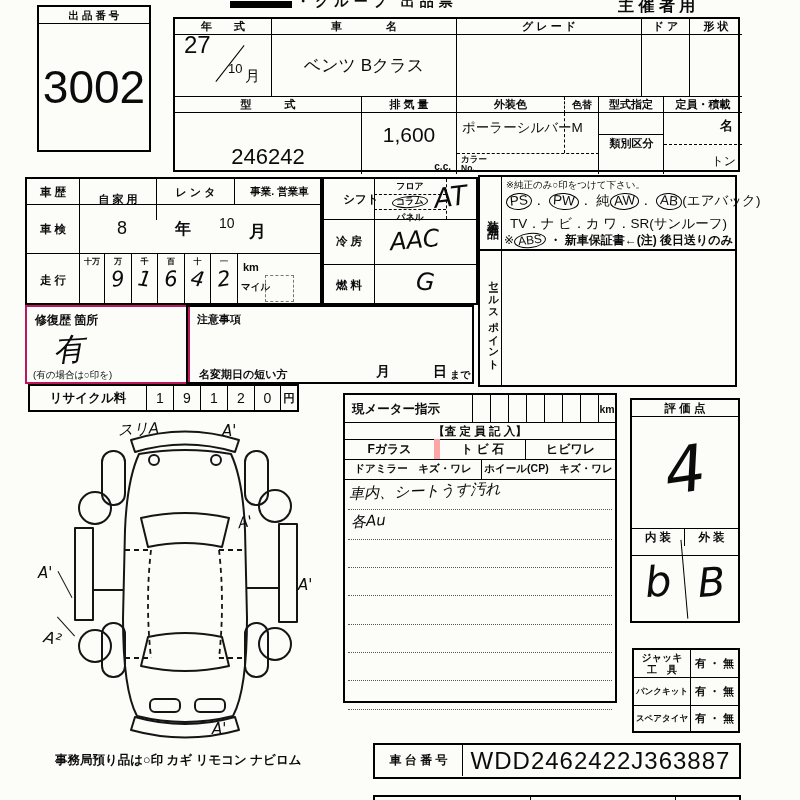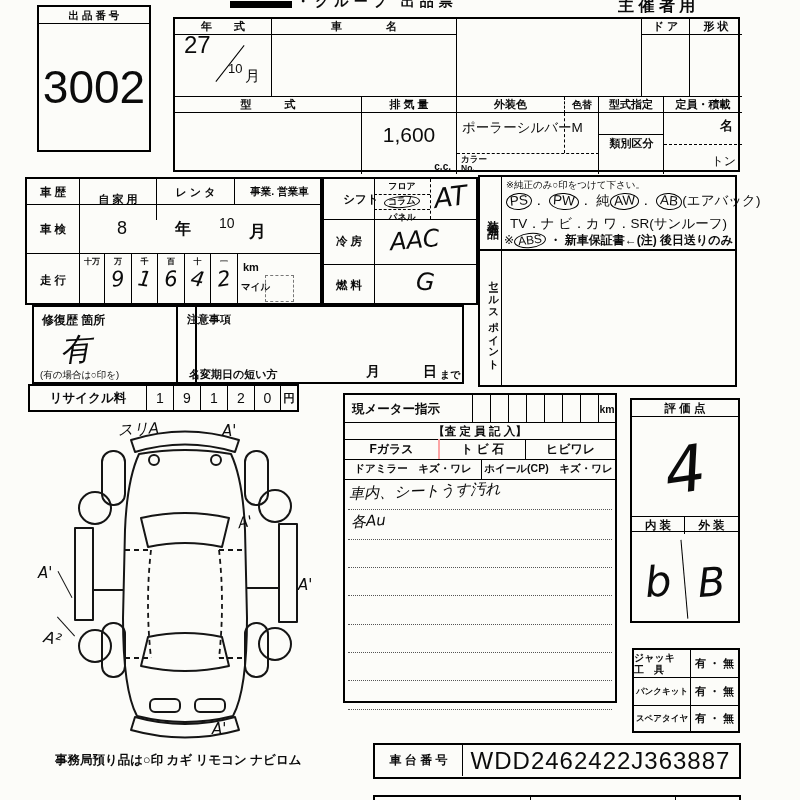--- a/index.html
+++ b/index.html
@@ -40,33 +40,36 @@
 
     <div class="cell" style="left:0;top:0;width:97px;height:78px;border-right:1.5px solid #000">
       <div class="hdr">年　　式</div>
       <span class="abs" style="left:9px;top:12px;font-size:24px">27</span>
       <div class="abs" style="left:32px;top:44px;width:46px;border-top:1.5px solid #000;transform:rotate(-52deg)"></div>
       <span class="abs" style="left:53px;top:42px;font-size:13px">10</span>
       <span class="abs" style="left:70px;top:48px;font-size:15px">月</span>
     </div>
     <div class="cell" style="left:97px;top:0;width:185px;height:78px;border-right:1.5px solid #000">
       <div class="hdr">車　　　　名</div>
+      <div class="flexc" style="height:60px;font-size:17px">ベンツ Bクラス</div>
     </div>
     <div class="cell" style="left:282px;top:0;width:185px;height:78px;border-right:1.5px solid #000">
+      <div class="hdr">グ レ ー ド</div>
     </div>
     <div class="cell" style="left:467px;top:0;width:48px;height:78px;border-right:1.5px solid #000">
       <div class="hdr">ド ア</div>
     </div>
     <div class="cell" style="left:515px;top:0;width:52px;height:78px">
       <div class="hdr">形 状</div>
     </div>
     <div class="cell" style="left:0;top:77px;width:567px;border-top:1.5px solid #000"></div>
 
     <div class="cell" style="left:0;top:78px;width:187px;height:77px;border-right:1.5px solid #000">
       <div class="hdr">型　　　式</div>
+      <div class="flexc" style="height:61px;align-items:flex-end;padding-bottom:4px;font-size:22px">246242</div>
     </div>
     <div class="cell" style="left:187px;top:78px;width:95px;height:77px;border-right:1.5px solid #000">
       <div class="hdr">排 気 量</div>
       <div class="flexc" style="height:44px;font-size:21px">1,600</div>
       <span class="abs" style="right:5px;bottom:2px;font-size:10px;font-weight:bold">c.c.</span>
     </div>
     <div class="cell" style="left:282px;top:78px;width:142px;height:77px;border-right:1.5px solid #000">
       <div class="abs" style="left:0;top:0;width:107px;height:16px;border-bottom:1.5px solid #000;text-align:center;font-size:11px;font-weight:bold;line-height:15px">外装色</div>
       <div class="abs" style="left:107px;top:0;width:35px;height:16px;border-bottom:1.5px solid #000;border-left:1.5px dashed #000;text-align:center;font-size:10px;font-weight:bold;line-height:15px">色替</div>
       <div class="abs" style="left:5px;top:22px;font-size:13.5px">ポーラーシルバーM</div>
@@ -136,39 +139,39 @@
       </div>
       <div class="cell" style="left:238px;top:21px;width:29px;height:27px;border:1.5px dashed #777"></div>
     </div>
   </div>
 
   <div class="abs" style="left:322px;top:177px;width:156px;height:128px;border:2px solid #000">
     <div class="cell" style="left:50px;top:0;height:128px;border-left:1.5px solid #000"></div>
     <div class="cell" style="left:0;top:40px;width:156px;border-top:1.5px solid #000"></div>
     <div class="cell" style="left:0;top:85px;width:156px;border-top:1.5px solid #000"></div>
     <div class="cell flexc lab" style="left:12px;top:0;width:50px;height:40px;font-size:11.5px">シフト</div>
-    <div class="cell" style="left:50px;top:0;width:57px;height:40px;border-right:1.5px dashed #000">
+    <div class="cell" style="left:50px;top:0;width:73px;height:40px;border-right:1.5px dashed #000">
       <div style="font-size:9px;text-align:center;border-bottom:1px dashed #000;padding:1px 0;font-weight:bold">フロア</div>
       <div style="font-size:9px;text-align:center;border-bottom:1px dashed #000;padding:1px 0"><span class="circ" style="font-weight:bold;transform:rotate(-4deg)">コラム</span></div>
       <div style="font-size:9px;text-align:center;padding:1px 0;font-weight:bold">パネル</div>
     </div>
     <div class="cell hand" style="left:110px;top:2px;font-size:27px;transform:rotate(-7deg)">AT</div>
     <div class="cell flexc lab" style="left:0;top:40px;width:50px;height:45px;font-size:11.5px">冷 房</div>
     <div class="cell hand" style="left:66px;top:47px;font-size:24px;transform:rotate(-5deg)">AAC</div>
     <div class="cell flexc lab" style="left:0;top:85px;width:50px;height:43px;font-size:11.5px">燃 料</div>
     <div class="cell hand" style="left:92px;top:89px;font-size:24px;transform:rotate(4deg)">G</div>
   </div>
 
-  <div class="abs" style="left:32px;top:305px;width:165px;height:79px;border:2px solid #000000">
+  <div class="abs" style="left:25px;top:305px;width:165px;height:79px;border:2px solid #be185d">
     <div class="abs lab" style="left:8px;top:5px;font-size:12px">修復歴 箇所</div>
     <div class="abs hand" style="left:26px;top:22px;font-size:31px;transform:rotate(-4deg)">有</div>
     <div class="abs" style="left:6px;top:62px;font-size:9.5px">(有の場合は○印を)</div>
   </div>
 
-  <div class="abs" style="left:176px;top:305px;width:288px;height:79px;border:2px solid #000">
+  <div class="abs" style="left:186px;top:305px;width:288px;height:79px;border:2px solid #000">
     <div class="abs lab" style="left:9px;top:5px;font-size:11px">注意事項</div>
     <div class="abs lab" style="left:11px;top:60px;font-size:11px">名変期日の短い方</div>
     <span class="abs lab" style="left:188px;top:56px;font-size:14px">月</span>
     <span class="abs lab" style="left:245px;top:56px;font-size:14px">日</span>
     <span class="abs lab" style="left:262px;top:61px;font-size:10px">まで</span>
   </div>
 
   <div class="abs" style="left:28px;top:384px;width:271px;height:28px;border:2px solid #000">
     <div class="cell flexc lab" style="left:0;top:0;width:117px;height:24px;border-right:1.5px solid #000;font-size:12.5px">リサイクル料</div>
     <div class="cell flexc" style="left:117px;top:0;width:27px;height:24px;border-right:1px solid #000;font-size:14px">1</div>
@@ -205,21 +208,21 @@
       <div style="flex:1;border-left:1px solid #000"></div>
       <div style="flex:1;border-left:1px solid #000"></div>
       <div style="flex:1;border-left:1px solid #000"></div>
       <div style="flex:1;border-left:1px solid #000"></div>
       <div style="flex:1;border-left:1px solid #000"></div>
     </div>
     <div class="cell flexc lab" style="left:253px;top:0;width:17px;height:27px;border-left:1px solid #000;font-size:10.5px">km</div>
     <div class="cell" style="left:0;top:27px;width:270px;border-top:1.5px solid #000"></div>
     <div class="cell lab" style="left:0;top:29px;width:270px;text-align:center;font-size:11.5px">【査 定 員 記 入】</div>
     <div class="cell" style="left:0;top:44px;width:270px;border-top:1.5px solid #000"></div>
-    <div class="cell flexc lab" style="left:0;top:44px;width:95px;height:20px;border-right:2px solid #fca5a5;font-size:12px">Fガラス</div>
+    <div class="cell flexc lab" style="left:0;top:44px;width:95px;height:20px;border-right:6px solid #fca5a5;font-size:12px">Fガラス</div>
     <div class="cell flexc lab" style="left:95px;top:44px;width:86px;height:20px;border-right:1px solid #000;font-size:12px">ト ビ 石</div>
     <div class="cell flexc lab" style="left:181px;top:44px;width:89px;height:20px;font-size:12px">ヒビワレ</div>
     <div class="cell" style="left:0;top:64px;width:270px;border-top:1.5px solid #000"></div>
     <div class="cell flexc lab" style="left:0;top:64px;width:137px;height:20px;border-right:1px solid #000;font-size:10.5px">ドアミラー　キズ・ワレ</div>
     <div class="cell flexc lab" style="left:137px;top:64px;width:133px;height:20px;font-size:10.5px">ホイール(CP)　キズ・ワレ</div>
     <div class="cell" style="left:0;top:84px;width:270px;border-top:1.5px solid #000"></div>
     <div class="dot" style="top:114px"></div>
     <div class="dot" style="top:144px"></div>
     <div class="dot" style="top:172px"></div>
     <div class="dot" style="top:200px"></div>
@@ -227,31 +230,31 @@
     <div class="dot" style="top:257px"></div>
     <div class="dot" style="top:285px"></div>
     <div class="dot" style="top:314px"></div>
     <div class="cell hand" style="left:4px;top:87px;font-size:15px;transform:rotate(-2deg);white-space:nowrap">車内、シートうす汚れ</div>
     <div class="cell hand" style="left:6px;top:117px;font-size:15px;transform:rotate(-3deg)">各Au</div>
   </div>
 
   <div class="abs" style="left:630px;top:398px;width:110px;height:225px;border:2px solid #000">
     <div style="height:17px;border-bottom:1.5px solid #000;text-align:center;font-size:11.5px;font-weight:bold;line-height:16px">評  価  点</div>
     <div class="cell flexc hand" style="left:0;top:17px;width:106px;height:105px;font-size:64px;transform:rotate(-8deg)">4</div>
-    <div class="cell" style="left:0;top:116px;width:106px;height:16px;border-top:1.5px solid #000;border-bottom:1.5px solid #000">
+    <div class="cell" style="left:0;top:128px;width:106px;height:28px;border-top:1.5px solid #000;border-bottom:1.5px solid #000">
       <div class="cell flexc lab" style="left:0;top:0;width:53px;height:17px;border-right:1.5px solid #000;font-size:11.5px">内 装</div>
       <div class="cell flexc lab" style="left:53px;top:0;width:53px;height:17px;font-size:11.5px">外 装</div>
     </div>
     <div class="cell flexc hand" style="left:0;top:142px;width:53px;height:79px;border-right:1.5px solid #000;font-size:42px;transform:rotate(-5deg)">b</div>
     <div class="cell flexc hand" style="left:53px;top:142px;width:53px;height:79px;font-size:40px;transform:rotate(-4deg)">B</div>
   </div>
 
   <div class="abs" style="left:632px;top:648px;width:108px;height:85px;border:2px solid #000">
     <div class="cell" style="left:0;top:0;width:104px;height:28px;border-bottom:1px solid #000">
-      <div class="cell" style="left:0;top:0;width:57px;height:27px;border-right:1.5px solid #000;font-size:10px;font-weight:bold;line-height:1.2;padding-top:2px">
+      <div class="cell" style="left:0;top:0;width:57px;height:27px;border-right:1.5px solid #000;font-size:10px;font-weight:bold;text-align:center;line-height:1.2;padding-top:2px">
         <div>ジャッキ</div>
         <div>工　具</div>
       </div>
       <div class="cell flexc lab" style="left:57px;top:0;width:47px;height:27px;font-size:11px">有 ・ 無</div>
     </div>
     <div class="cell" style="left:0;top:28px;width:104px;height:28px;border-bottom:1px solid #000">
       <div class="cell flexc lab" style="left:0;top:0;width:57px;height:27px;border-right:1.5px solid #000;font-size:8.5px">パンクキット</div>
       <div class="cell flexc lab" style="left:57px;top:0;width:47px;height:27px;font-size:11px">有 ・ 無</div>
     </div>
     <div class="cell" style="left:0;top:56px;width:104px;height:25px">

